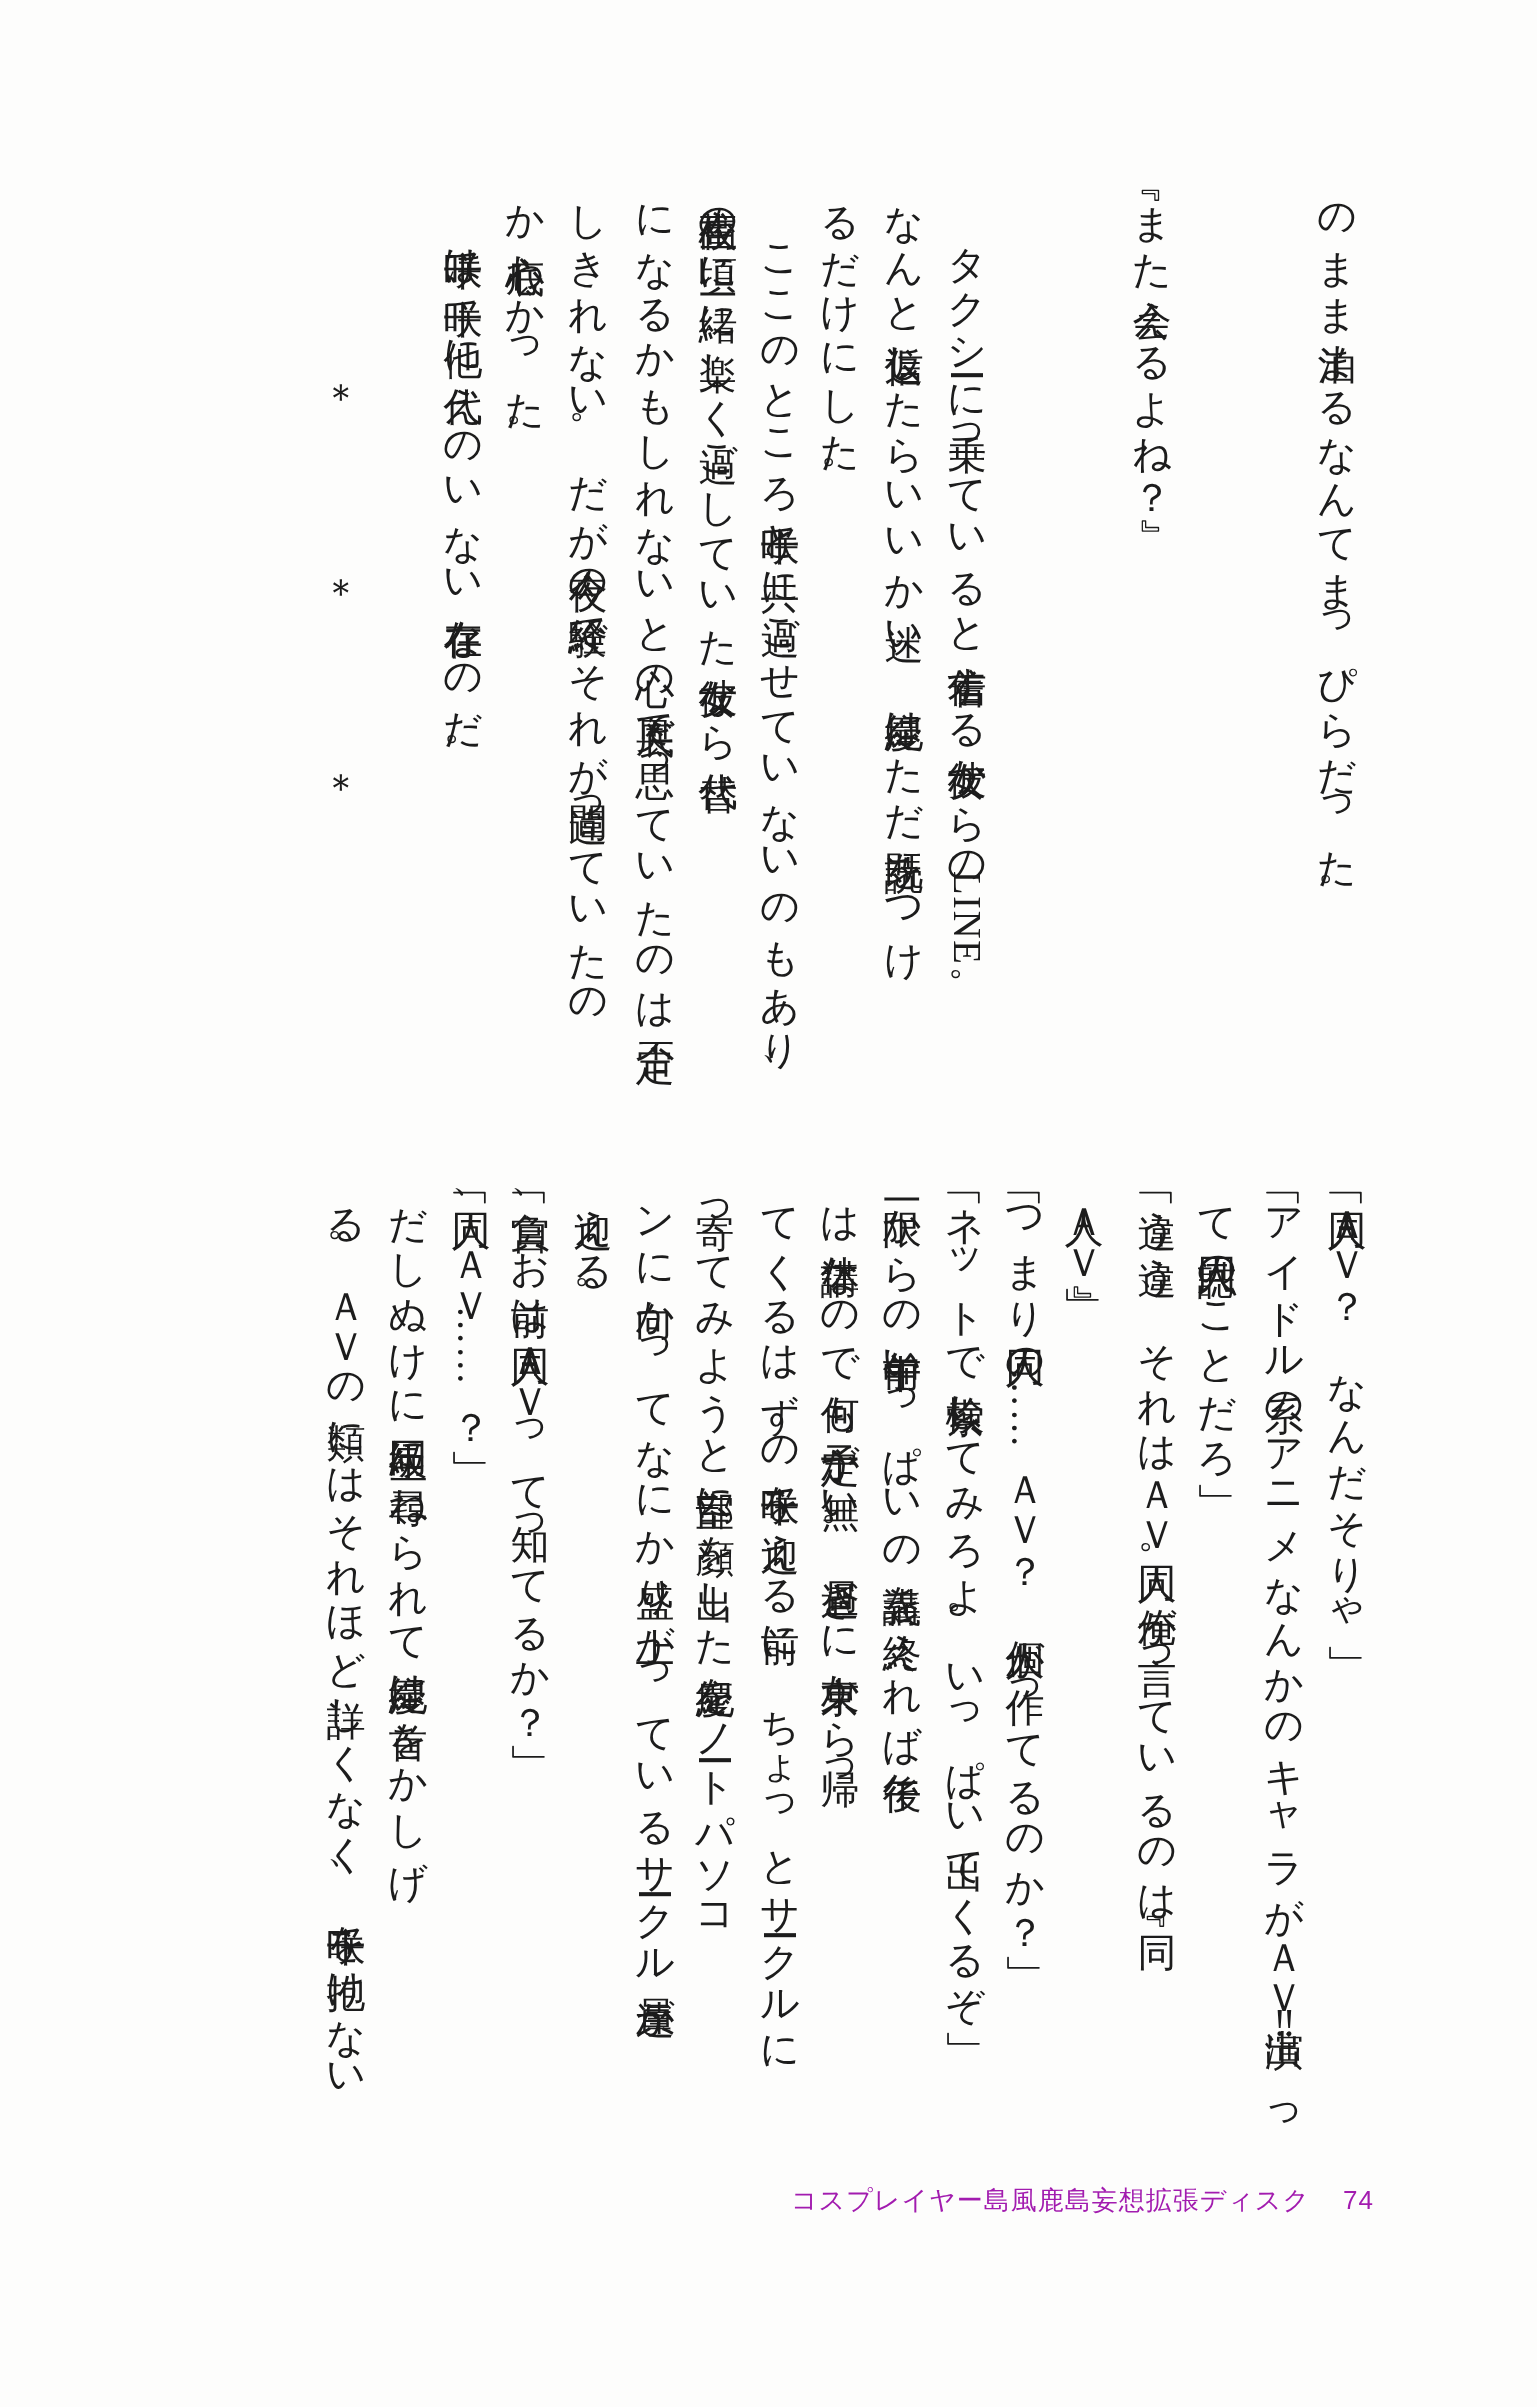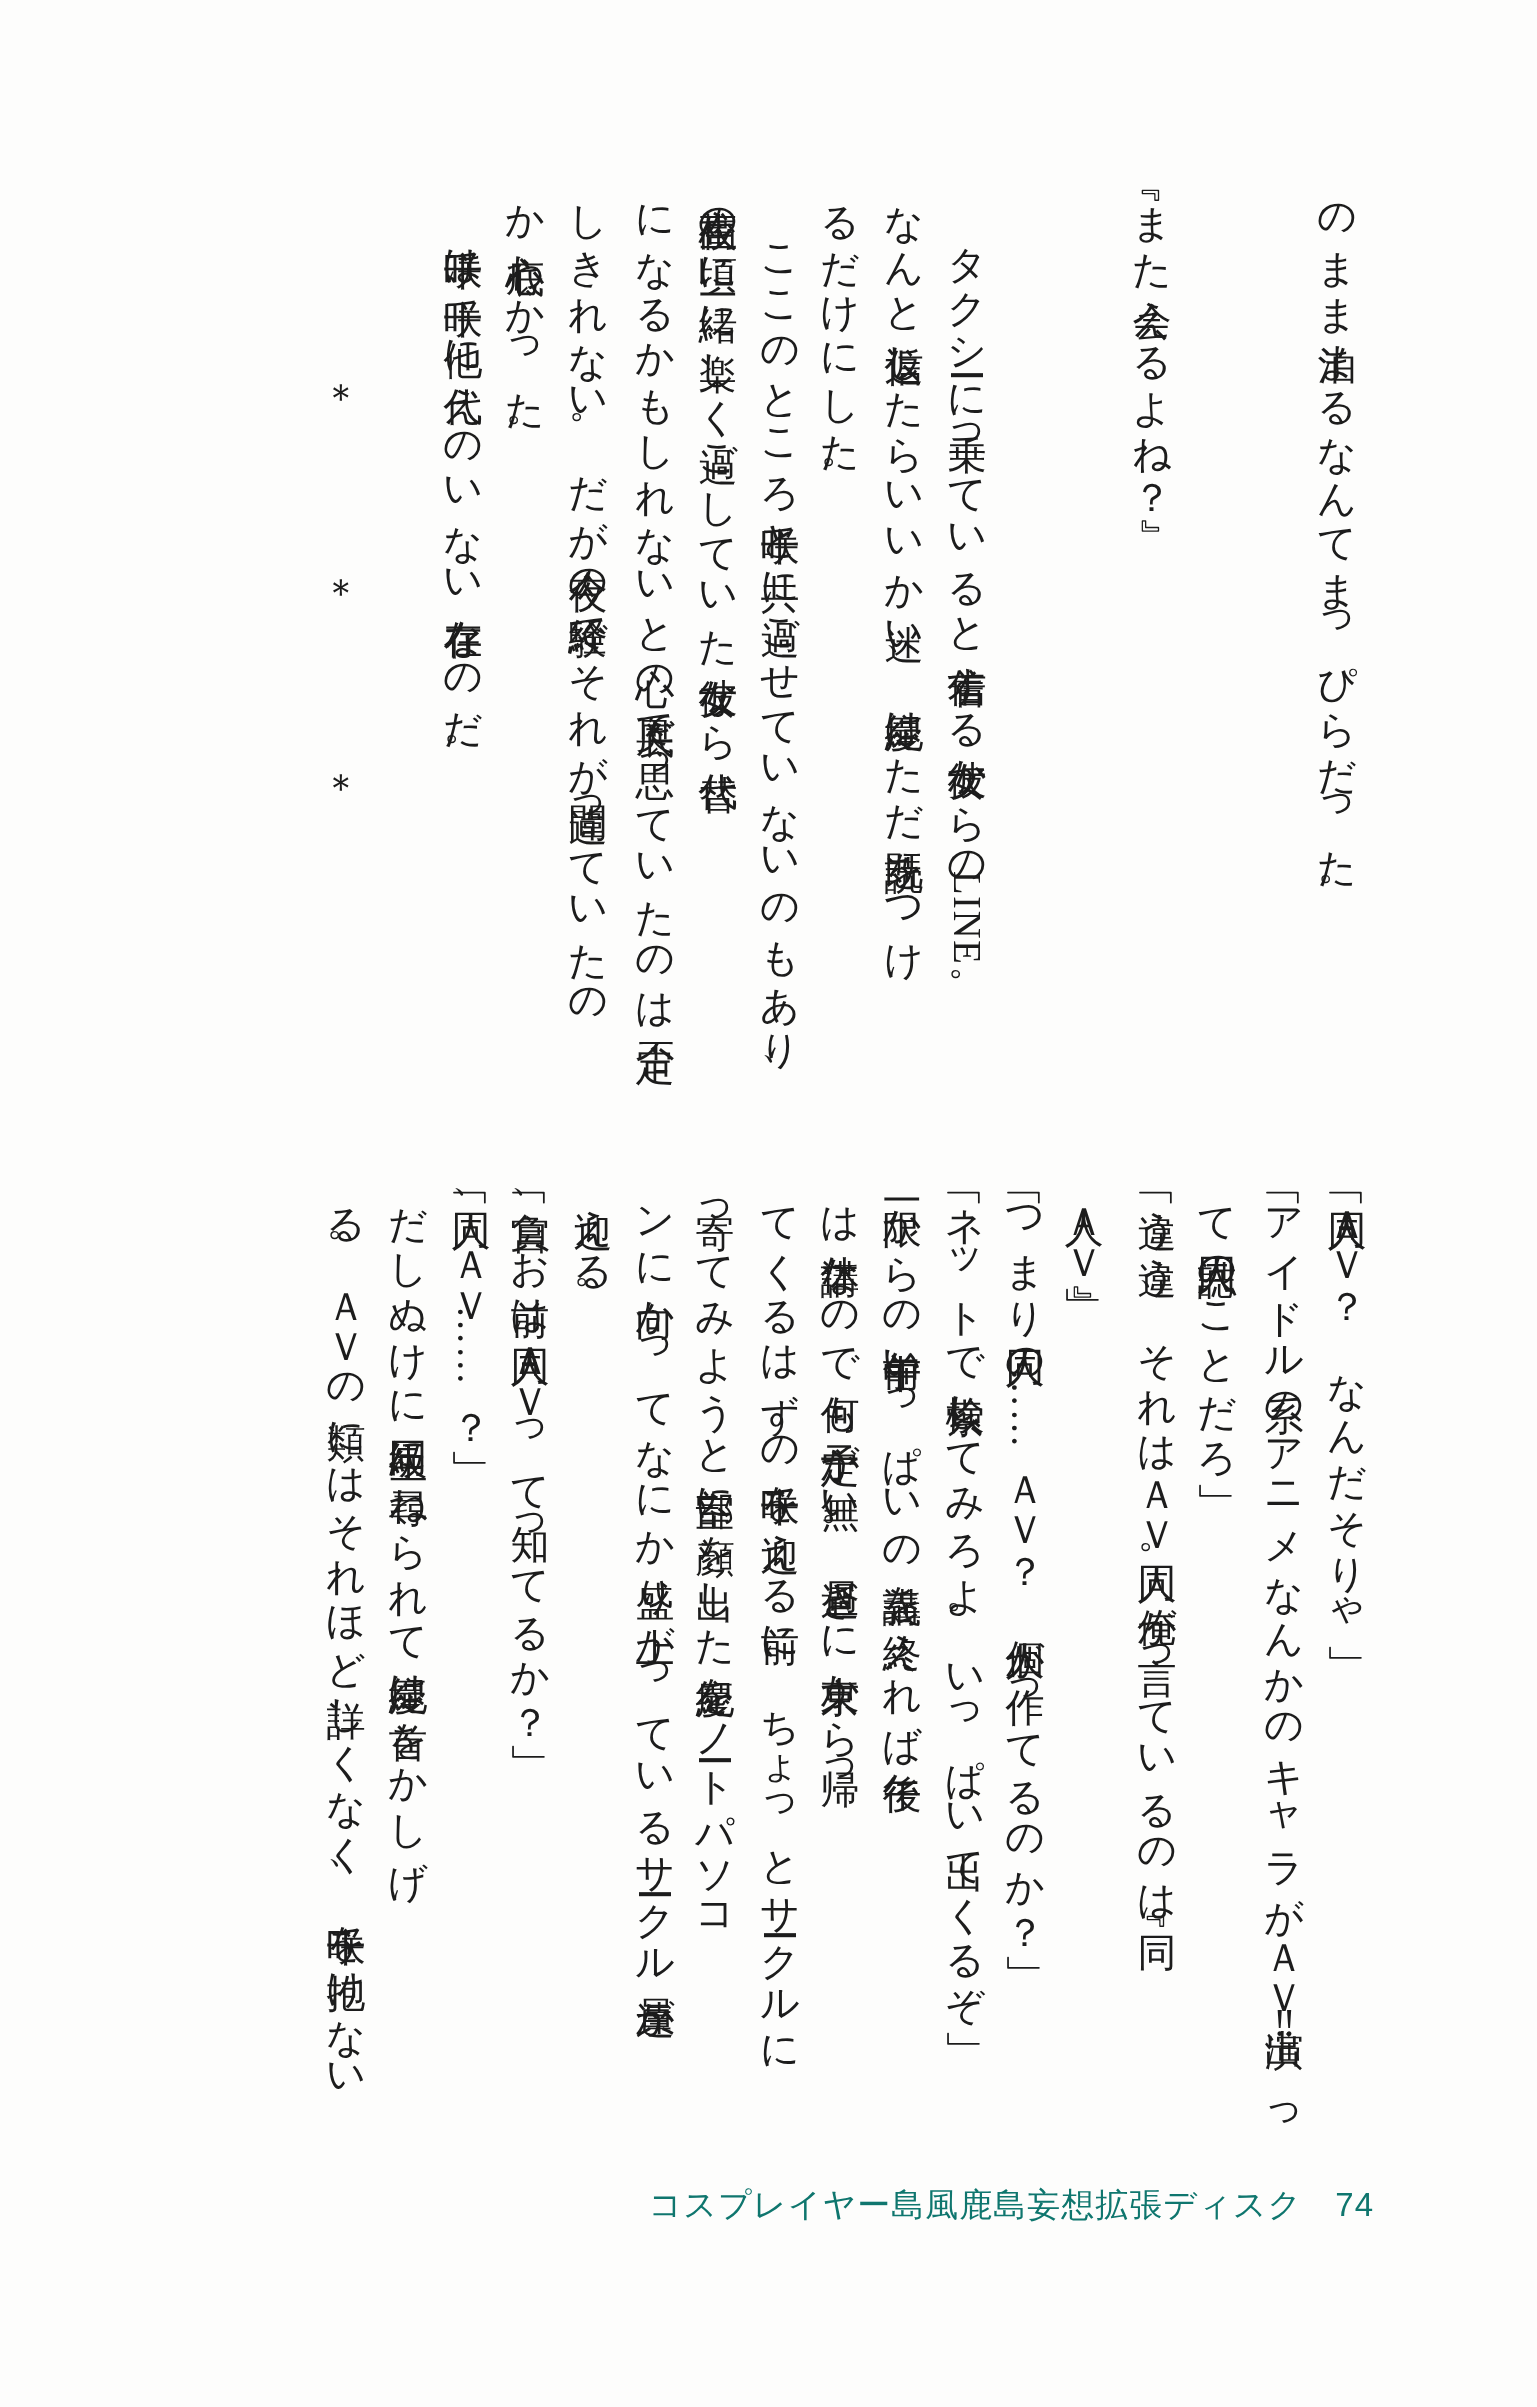--- a/index.html
+++ b/index.html
@@ -24,23 +24,23 @@
   .top-block .col{top:178px;}
   .bottom-block .col{top:1180px;}
   .indent{padding-top:41px;}
   .gothic{font-family:"Liberation Sans","DejaVu Sans",sans-serif;}
   .scene-break{top:357px;left:320px;letter-spacing:0;}
   .footer{
     position:absolute;
     top:2183px;
     right:163px;
     font-family:"Liberation Sans","DejaVu Sans",sans-serif;
-    font-size:33px;
+    font-size:26px;
     letter-spacing:1px;
-    color:#0f766e;
+    color:#a21caf;
     white-space:nowrap;
   }
   .pagenum{margin-left:33px;}
 </style>
 </head>
 <body>
 
 <div class="page">
 
   <div class="top-block">

